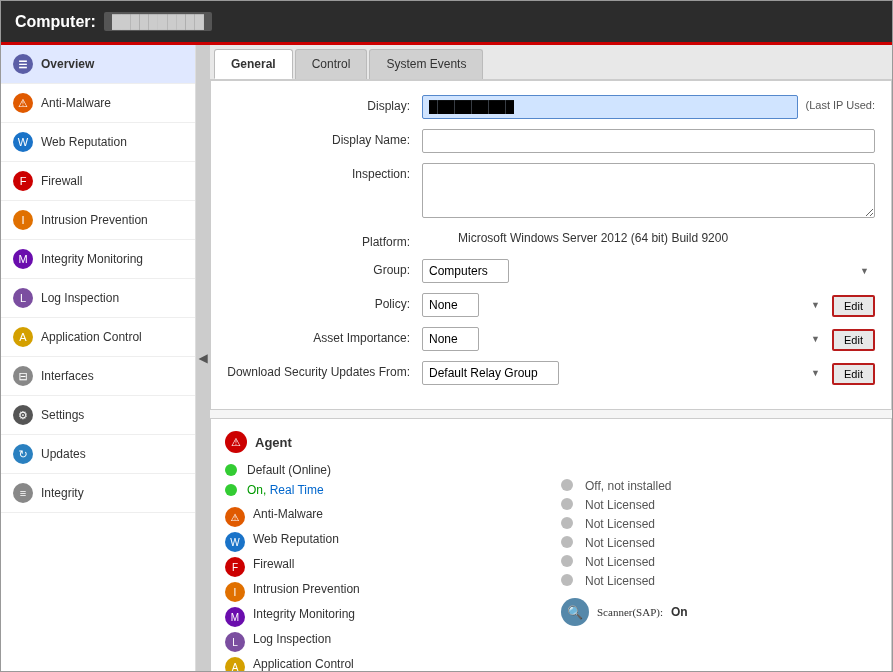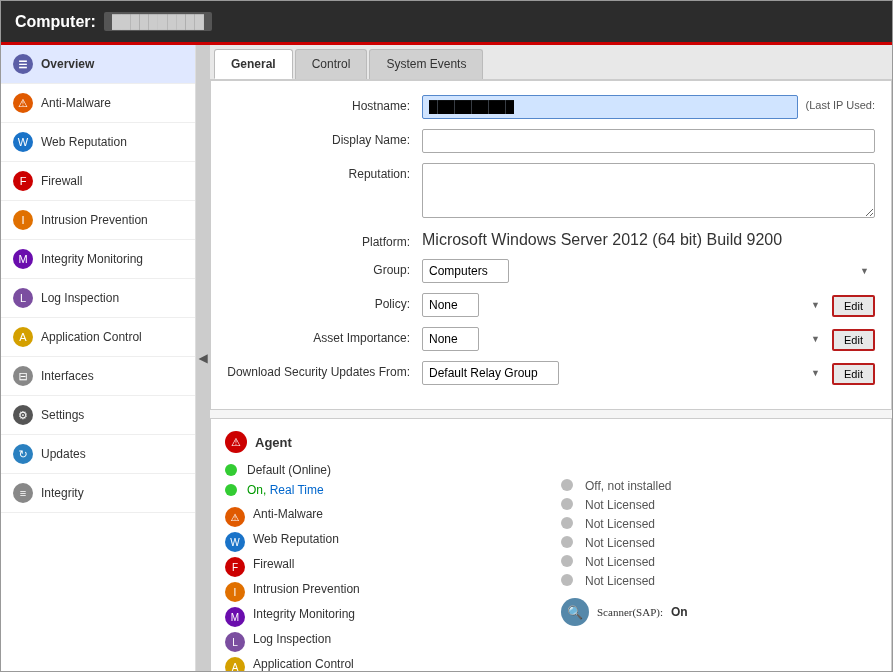--- a/index.html
+++ b/index.html
@@ -51,21 +51,21 @@
     .form-label { width: 195px; padding-top: 4px; font-size: 12px; color: #333; flex-shrink: 0; text-align: right; padding-right: 12px; }
     .form-control { flex: 1; }
     .form-input { width: 100%; padding: 4px 6px; border: 1px solid #aaa; border-radius: 2px; font-size: 12px; background: #fff; }
     .form-input.selected { background: #d0e4ff; border-color: #5588cc; }
     .form-textarea { width: 100%; padding: 4px 6px; border: 1px solid #aaa; border-radius: 2px; font-size: 12px; height: 55px; resize: vertical; background: #fff; }
     .form-select-wrapper { display: flex; align-items: flex-end; gap: 6px; }
     .form-select { flex: 1; padding: 4px 6px; border: 1px solid #aaa; border-radius: 2px; font-size: 12px; background: #fff; appearance: none; -webkit-appearance: none; padding-right: 20px; position: relative; }
     .select-container { position: relative; flex: 1; }
     .select-container::after { content: '▼'; position: absolute; right: 6px; top: 50%; transform: translateY(-50%); font-size: 9px; color: #666; pointer-events: none; }
     .edit-btn { padding: 3px 10px; background: #e8e8e8; border: 2px solid #b91c1c; border-radius: 2px; cursor: pointer; font-size: 11px; white-space: nowrap; }
-    .platform-text { font-size: 16px; padding-top: 3px; }
+    .platform-text { font-size: 12px; padding-top: 3px; margin-left: 36px; }
 
     
     .status-section { background: #fff; border: 1px solid #ccc; margin-top: 8px; padding: 12px 14px; display: flex; gap: 20px; }
     .status-left { flex: 1; }
     .status-right { flex: 1; }
     .status-header { display: flex; align-items: center; gap: 8px; margin-bottom: 10px; }
     .status-header-icon { width: 22px; height: 22px; border-radius: 50%; background: #c00; display: flex; align-items: center; justify-content: center; color: #fff; font-size: 11px; }
     .status-header-title { font-weight: bold; font-size: 13px; }
     .status-row { display: flex; align-items: center; gap: 10px; margin-bottom: 6px; }
     .dot { width: 12px; height: 12px; border-radius: 50%; flex-shrink: 0; }
@@ -157,36 +157,36 @@
 
       <div class="tabs">
         <div class="tab active">General</div>
         <div class="tab">Control</div>
         <div class="tab">System Events</div>
       </div>
 
       <div class="form-content">
 
         <div class="form-row">
-          <div class="form-label">Hostname:</div>
+          <div class="form-label">Display:</div>
           <div class="form-control">
             <input type="text" class="form-input selected" value="██████████" style="">
           </div>
           <div style="padding-top:4px; padding-left:8px; font-size:11px; white-space:nowrap; color:#555;">(Last IP Used:</div>
         </div>
 
         <div class="form-row">
           <div class="form-label">Display Name:</div>
           <div class="form-control">
             <input type="text" class="form-input" style="">
           </div>
         </div>
 
         <div class="form-row">
-          <div class="form-label">Reputation:</div>
+          <div class="form-label">Inspection:</div>
           <div class="form-control">
             <textarea class="form-textarea" style=""></textarea>
           </div>
         </div>
 
         <div class="form-row">
           <div class="form-label">Platform:</div>
           <div class="form-control">
             <span class="platform-text">Microsoft Windows Server 2012 (64 bit) Build 9200</span>
           </div>

